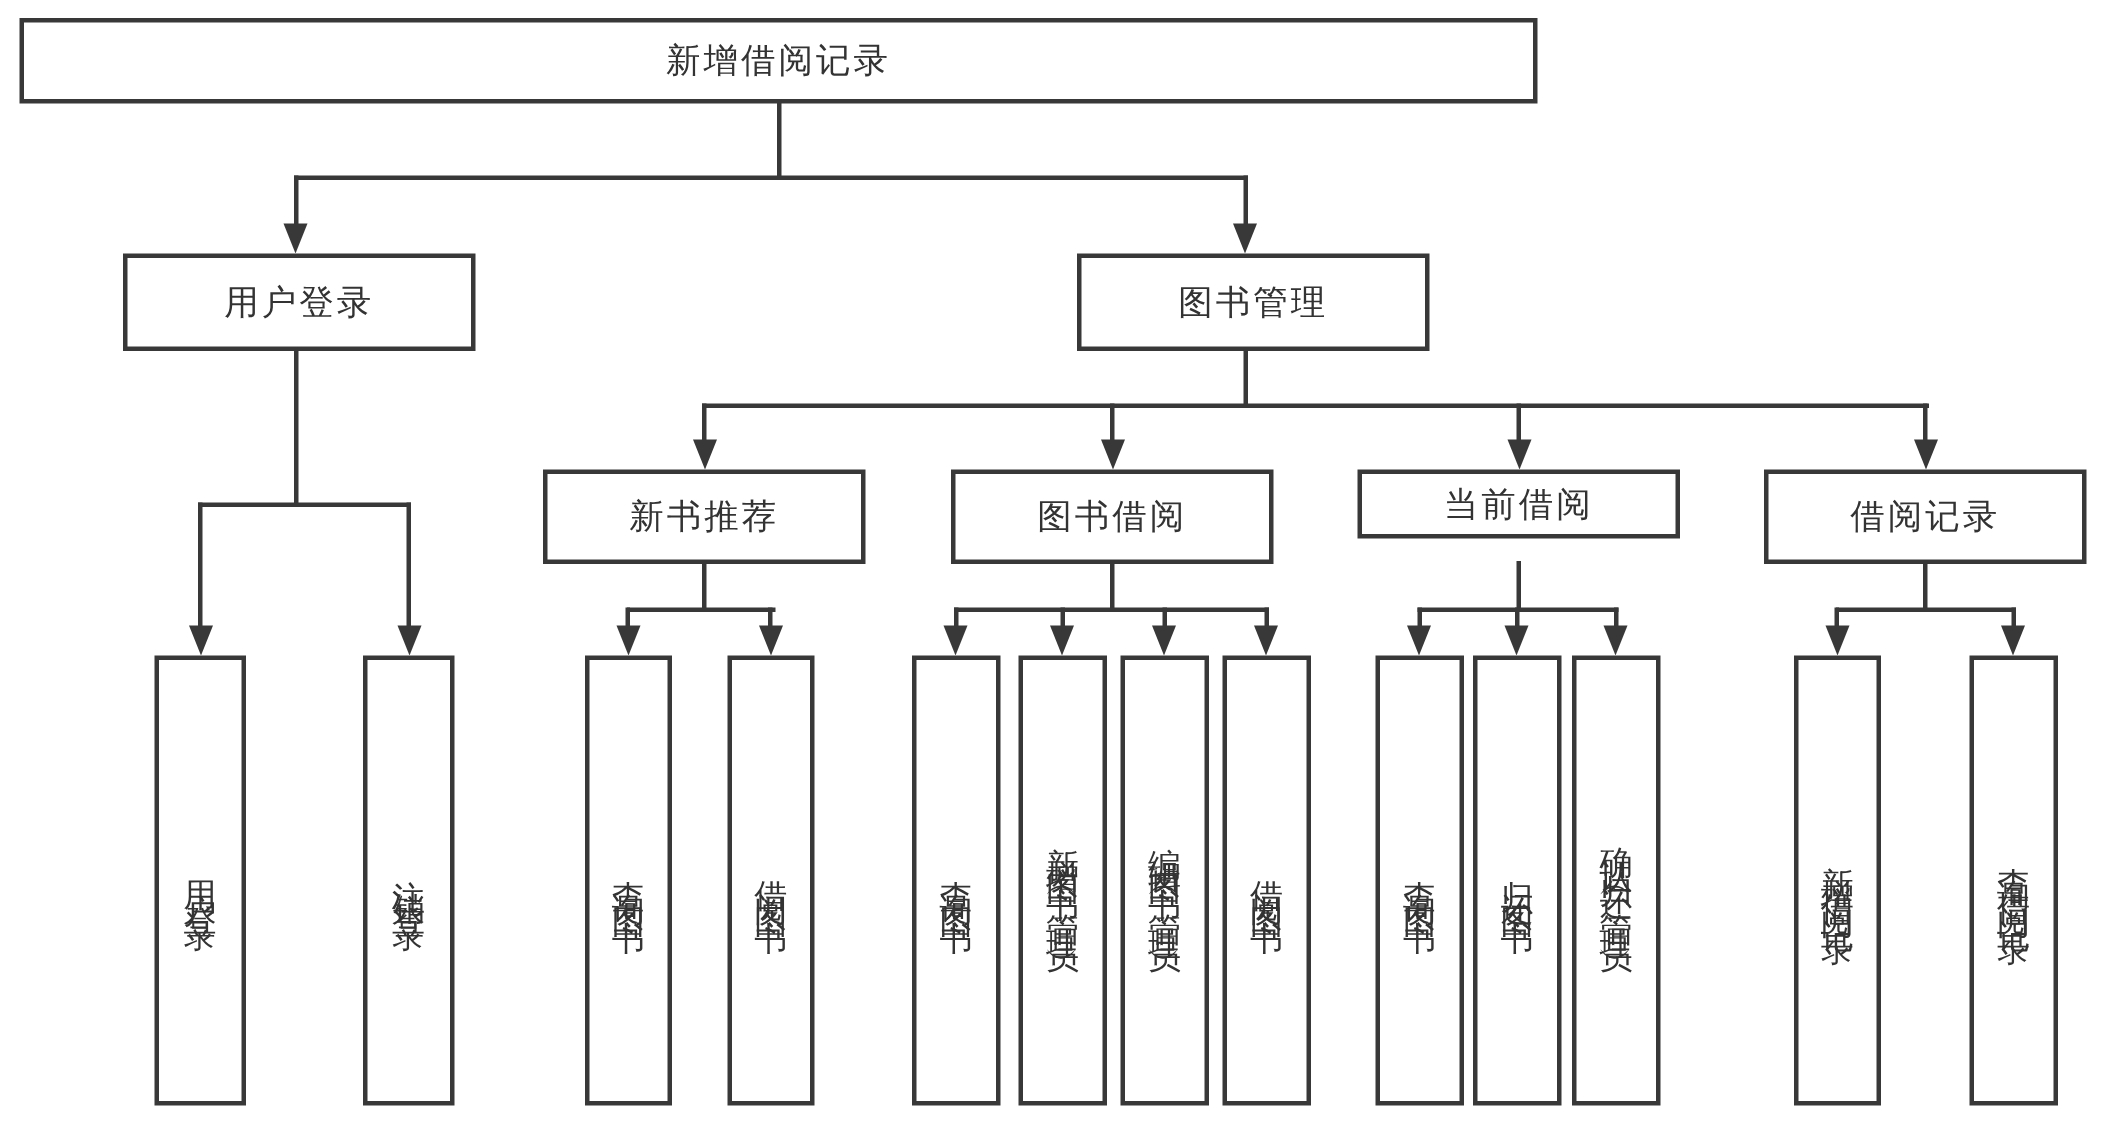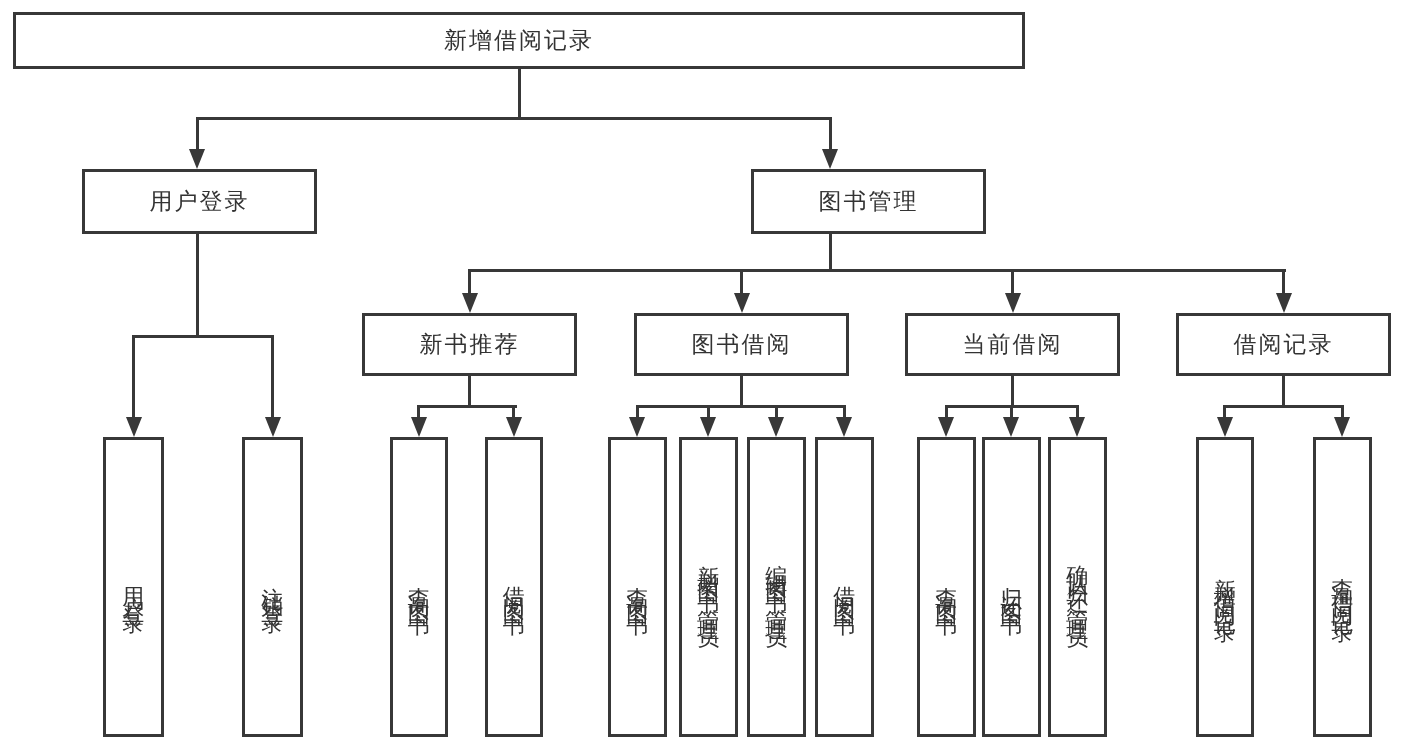--- a/index.html
+++ b/index.html
@@ -40,21 +40,21 @@
   <div class="vline" style="left:518px;top:68px;width:3px;height:52px"></div>
   <div class="hline" style="left:196px;top:117px;width:636px;height:3px"></div>
   <div class="vline" style="left:196px;top:117px;width:3px;height:34px"></div>
   <div class="arrowhead" style="left:189px;top:149px"></div>
   <div class="vline" style="left:829px;top:117px;width:3px;height:34px"></div>
   <div class="arrowhead" style="left:822px;top:149px"></div>
 
   <div class="node hnode" style="left:82px;top:169px;width:235px;height:65px">
     <span>用户登录</span>
   </div>
-  <div class="node hnode" style="left:751px;top:169px;width:235px;height:65px">
+  <div class="node hnode" style="left:718px;top:169px;width:235px;height:65px">
     <span>图书管理</span>
   </div>
 
   <div class="vline" style="left:196px;top:233px;width:3px;height:104px"></div>
   <div class="hline" style="left:132px;top:335px;width:142px;height:3px"></div>
   <div class="vline" style="left:132px;top:335px;width:3px;height:84px"></div>
   <div class="arrowhead" style="left:126px;top:417px"></div>
   <div class="vline" style="left:271px;top:335px;width:3px;height:84px"></div>
   <div class="arrowhead" style="left:265px;top:417px"></div>
 
@@ -68,21 +68,21 @@
   <div class="arrowhead" style="left:1005px;top:293px"></div>
   <div class="vline" style="left:1282px;top:269px;width:3px;height:26px"></div>
   <div class="arrowhead" style="left:1276px;top:293px"></div>
 
   <div class="node hnode" style="left:362px;top:313px;width:215px;height:63px">
     <span>新书推荐</span>
   </div>
   <div class="node hnode" style="left:634px;top:313px;width:215px;height:63px">
     <span>图书借阅</span>
   </div>
-  <div class="node hnode" style="left:905px;top:313px;width:215px;height:63px">
+  <div class="node hnode" style="left:905px;top:313px;width:215px;height:46px">
     <span>当前借阅</span>
   </div>
   <div class="node hnode" style="left:1176px;top:313px;width:215px;height:63px">
     <span>借阅记录</span>
   </div>
 
   <div class="vline" style="left:468px;top:374px;width:3px;height:34px"></div>
   <div class="hline" style="left:418px;top:405px;width:99px;height:3px"></div>
   <div class="vline" style="left:417px;top:405px;width:3px;height:14px"></div>
   <div class="arrowhead" style="left:411px;top:417px"></div>

